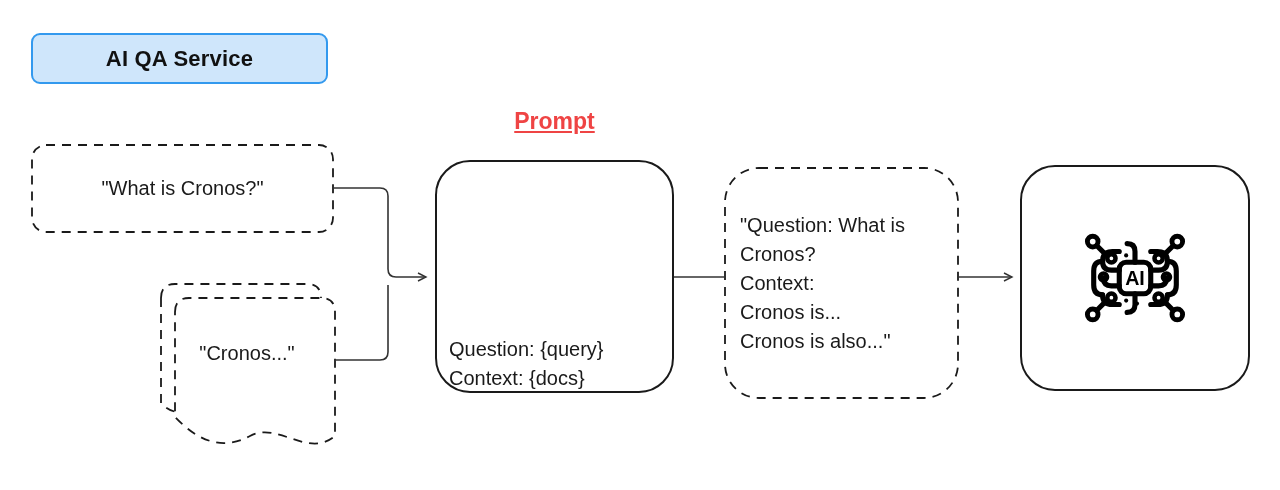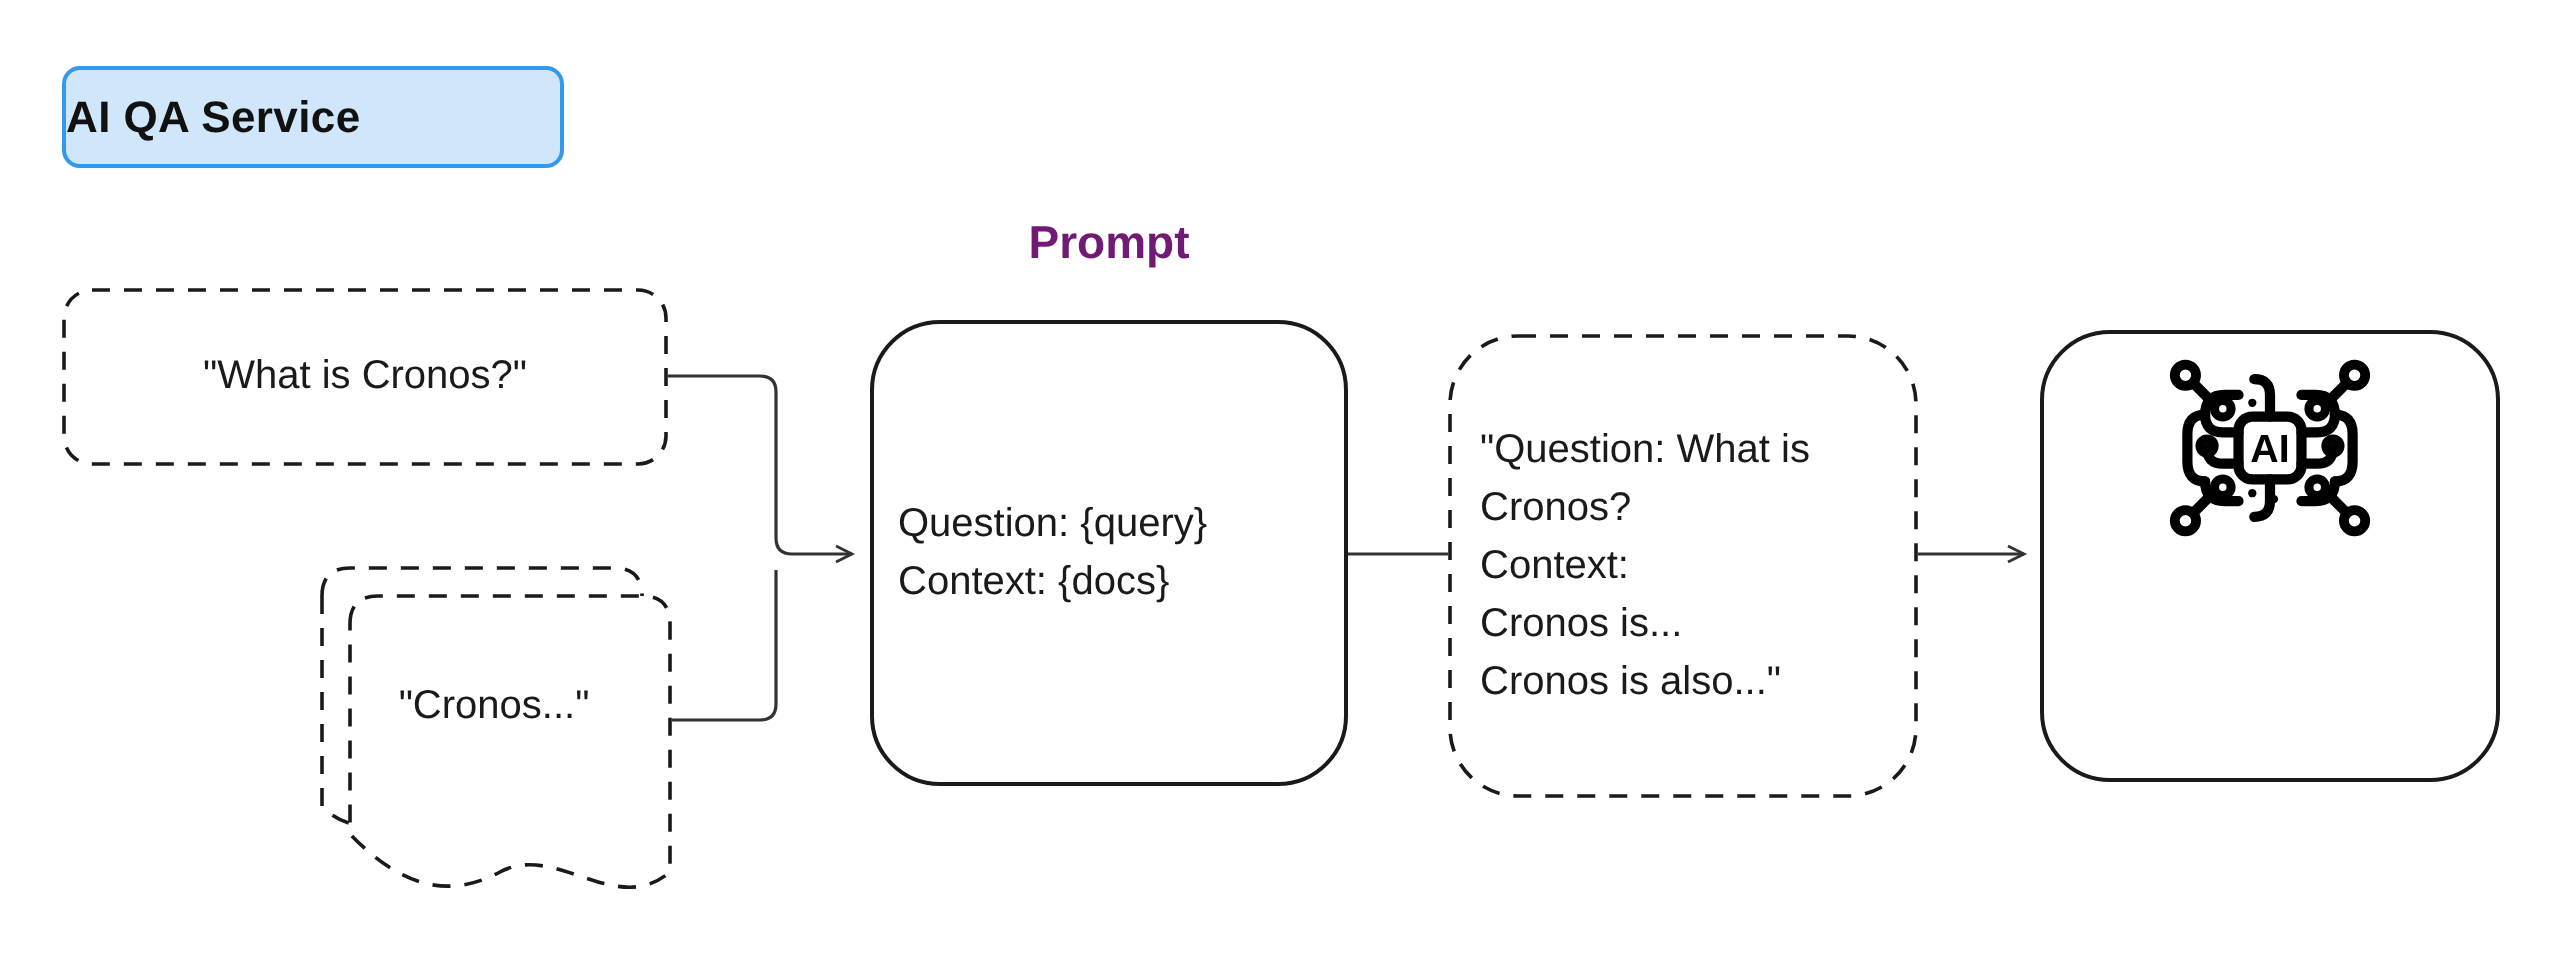--- a/index.html
+++ b/index.html
@@ -17,27 +17,27 @@
     height: 490px;
     background: #ffffff;
     overflow: hidden;
   }
 
   
   .service-badge {
     position: absolute;
     left: 31px;
     top: 33px;
-    width: 251px;
+    width: 297px;
     height: 51px;
     box-sizing: border-box;
     border-radius: 9px;
     display: flex;
     align-items: center;
-    justify-content: flex-start;
+    justify-content: center;
   }
   .service-badge-label {
     font-size: 22px;
     font-weight: bold;
     letter-spacing: 0.2px;
     color: #111111;
   }
 
   
   .node-text {
@@ -101,21 +101,21 @@
     width: 154px;
     text-align: center;
     z-index: 2;
   }
 
   
   .solid-box {
     position: absolute;
     box-sizing: border-box;
     display: flex;
-    align-items: center;
+    align-items: flex-end;
   }
   #box-prompt {
     left: 435px;
     top: 160px;
     width: 239px;
     height: 233px;
   }
   #box-prompt .node-text {
     position: relative;
     z-index: 2;
@@ -135,39 +135,40 @@
     padding-left: 16px;
     padding-right: 8px;
   }
 
   
   #box-model {
     left: 1020px;
     top: 165px;
     width: 230px;
     height: 226px;
-    align-items: flex-start;
+    align-items: center;
     justify-content: center;
     text-decoration: underline;
   }
   #box-model .ai-icon {
     position: relative;
     z-index: 2;
     width: 118px;
     height: 118px;
   }
 
   
   .section-heading {
     position: absolute;
     font-size: 23px;
     font-weight: bold;
-    color: #701a75;
+    color: #ef4444;
     text-align: center;
     white-space: nowrap;
+    text-decoration: underline;
   }
   #heading-prompt {
     left: 435px;
     top: 108px;
     width: 239px;
   }
   #heading-model {
     left: 1020px;
     top: 108px;
     width: 230px;

